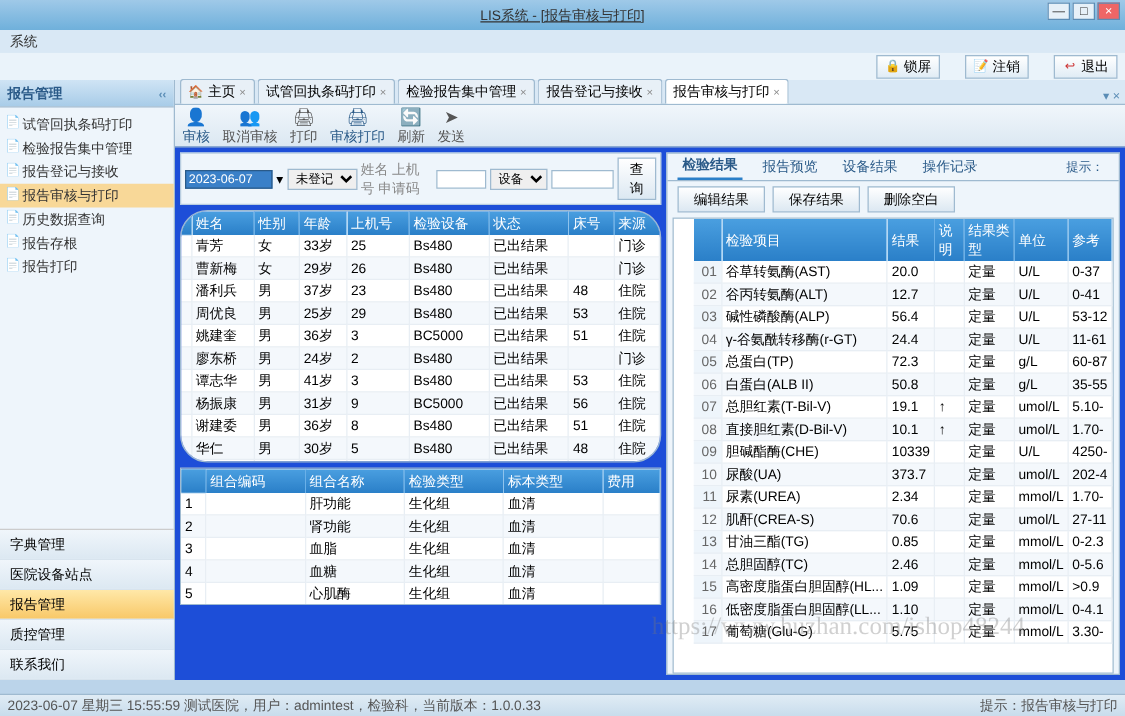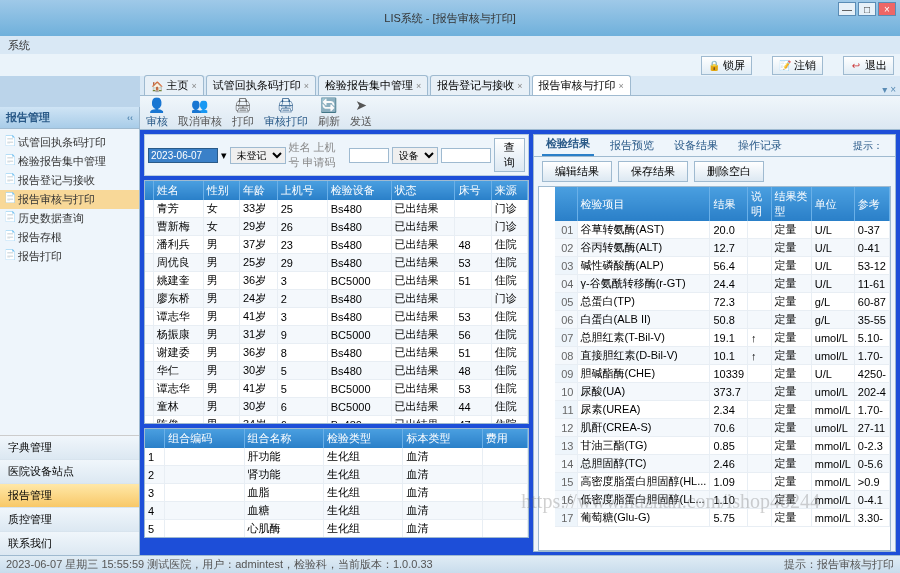--- a/index.html
+++ b/index.html
@@ -1,29 +1,29 @@
 <!DOCTYPE html>
 <html><head>
 <meta charset="utf-8">
 <style>
 * { margin:0; padding:0; box-sizing:border-box; font-family:"Microsoft YaHei","SimSun",sans-serif; font-size:11px; }
 body { background:#bbd4ea; width:900px; height:573px; overflow:hidden; position:relative; }
-.titlebar { height:36px; background:linear-gradient(#9fc9e8,#6fb0db); display:flex; align-items:center; justify-content:center; position:relative; color:#333; }
+.titlebar { height:24px; background:linear-gradient(#9fc9e8,#6fb0db); display:flex; align-items:center; justify-content:center; position:relative; color:#333;text-decoration:underline; }
 .titlebar .win-btns { position:absolute; right:4px; top:2px; display:flex; gap:2px; }
 .titlebar .win-btns span { width:18px; height:14px; background:#e6f0f8; border:1px solid #5a8cb5; display:flex; align-items:center; justify-content:center; font-size:10px; cursor:pointer; }
 .titlebar .win-btns .close { background:#e66; color:#fff; }
 .menubar { height:18px; background:#d9e8f5; padding:2px 8px; font-size:11px; color:#333; }
 .topbtns { height:22px; background:#eaf3fa; display:flex; justify-content:flex-end; align-items:center; padding:0 6px; gap:20px; }
 .topbtns button { background:linear-gradient(#fff,#e0ecf5); border:1px solid #9fbad0; padding:1px 6px; font-size:11px; cursor:pointer; display:flex; align-items:center; gap:3px; }
 .ico { width:12px; height:12px; display:inline-block; }
 .ico-lock::before{content:"🔒";font-size:10px;}
 .ico-reg::before{content:"📝";font-size:10px;}
 .ico-exit::before{content:"↩";font-size:10px;color:#c33;}
 .workarea { display:flex; height:480px; }
-.sidebar { width:140px; background:#eef5fb; border-right:1px solid #9fbad0; display:flex; flex-direction:column;margin-top:31px; }
+.sidebar { width:140px; background:#eef5fb; border-right:1px solid #9fbad0; display:flex; flex-direction:column; }
 .panel-head { background:linear-gradient(#cfe4f5,#a8cce8); padding:3px 6px; font-weight:bold; color:#2a5a88; border-bottom:1px solid #9fbad0; display:flex; justify-content:space-between; align-items:center; }
 .panel-head .arrows{font-size:9px;color:#5a8cb5;}
 .side-tree { padding:4px 0; flex-shrink:0; }
 .side-tree div { padding:2px 4px 2px 18px; color:#333; cursor:pointer; position:relative; }
 .side-tree div::before { content:"📄"; position:absolute; left:4px; font-size:10px; }
 .side-tree div.sel { background:#f8d898; }
 .side-spacer{flex:1;}
 .side-bottom { border-top:1px solid #ccc; }
 .side-bottom div { padding:4px 8px; border-bottom:1px solid #d8e4ee; cursor:pointer; background:linear-gradient(#f0f6fb,#dce8f2); }
 .side-bottom div.active { background:linear-gradient(#ffe8a8,#f8c868); }
@@ -42,21 +42,21 @@
 .left-pane { width:385px; display:flex; flex-direction:column; gap:4px; }
 .filter-row { background:#eef5fb; border:1px solid #b8cde0; padding:3px; display:flex; align-items:center; gap:3px; font-size:10px; }
 .filter-row input,.filter-row select{font-size:10px; border:1px solid #9fbad0; padding:1px 2px;}
 .filter-row .date{width:70px;background:#3a80c8;color:#fff;border:1px solid #2a5a88;}
 .filter-row button{background:linear-gradient(#fff,#dce8f2);border:1px solid #9fbad0;padding:1px 8px;cursor:pointer;}
 .grid { border:1px solid #9fbad0; background:#fff; overflow:auto; font-size:10px; }
 .grid table { width:100%; border-collapse:collapse; }
 .grid th { background:linear-gradient(#4a9fe0,#2a7fc8); color:#fff; padding:2px 3px; text-align:left; font-weight:normal; border-right:1px solid #6ab0e8; position:sticky; top:0; }
 .grid td { padding:1px 3px; border-bottom:1px solid #e8eef4; border-right:1px solid #e8eef4; white-space:nowrap; }
 .grid tr:nth-child(even) td{background:#f4f8fc;}
-.grid1 { height:244px; }
+.grid1 { height:202px;border-radius:22px; }
 .grid2 { height:110px; }
 .right-pane { flex:1; display:flex; flex-direction:column; border:1px solid #9fbad0; background:#eef5fb; }
 .right-tabs { height:22px; display:flex; align-items:end; padding:0 8px; gap:12px; border-bottom:1px solid #9fbad0; }
 .right-tabs span { padding:3px 4px; cursor:pointer; color:#2a5a88; }
 .right-tabs span.active { border-bottom:2px solid #2a7fc8; font-weight:bold; }
 .right-hint{margin-left:auto;font-size:10px;color:#888;}
 .right-btns { padding:4px 8px; display:flex; gap:6px; }
 .right-btns button { background:linear-gradient(#fff,#dce8f2); border:1px solid #9fbad0; padding:2px 12px; cursor:pointer; }
 .grid3 { flex:1; margin:0 4px;padding-left:16px; }
 .grid3 td.num{text-align:right;color:#666;background:#eef5fb;width:22px;}

